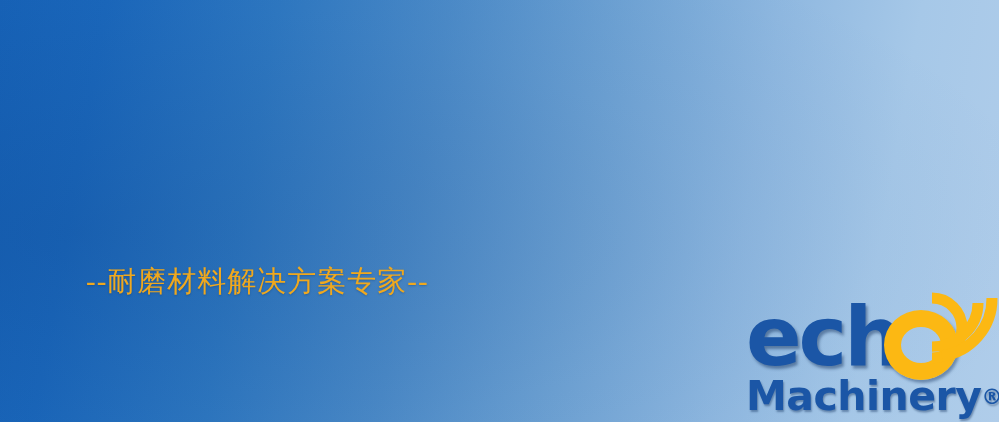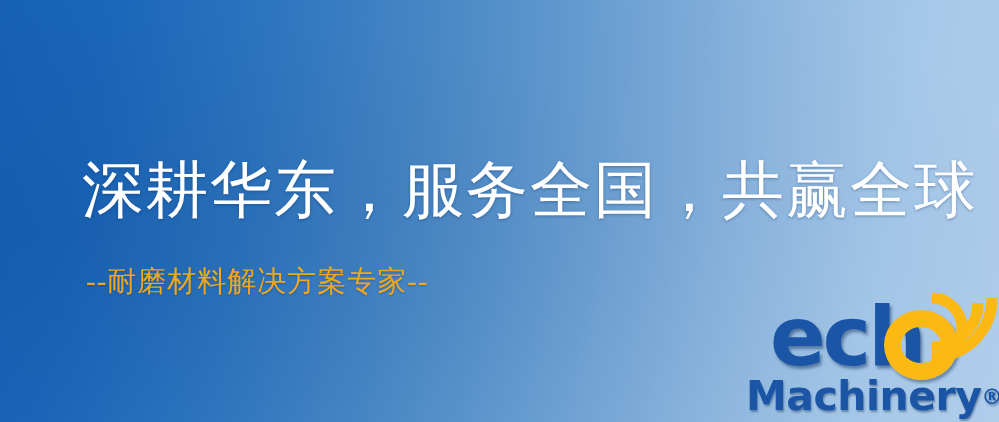--- a/index.html
+++ b/index.html
@@ -83,21 +83,20 @@
     position: absolute;
     left: 2px;
     top: 0px;
     font-family: "DejaVu Sans", "Liberation Sans", sans-serif;
     font-weight: bold;
     font-size: 82px;
     line-height: 82px;
     letter-spacing: -3px;
     color: #1b56a6;
     text-shadow: 2px 3px 3px rgba(10,40,85,0.45);
-    margin-left: 24px;
   }
   .logo-echo .ech { color: #1b56a6; }
 
   .logo-o {
     position: absolute;
     left: 140px;
     top: 14px;
     width: 74px;
     height: 70px;
     border-radius: 50%;
@@ -132,21 +131,20 @@
     width: 70px;
     height: 76px;
     overflow: visible;
   }
 </style>
 </head>
 <body>
 
 <div id="banner">
 
-  <div class="headline">深耕华东，服务全国，共赢全球</div>
 
   <div class="subtitle">--耐磨材料解决方案专家--</div>
 
   <div id="logo">
 
     <div class="logo-echo">
       <span class="ech">ech</span>
     </div>
 
     <div class="logo-o"></div>

